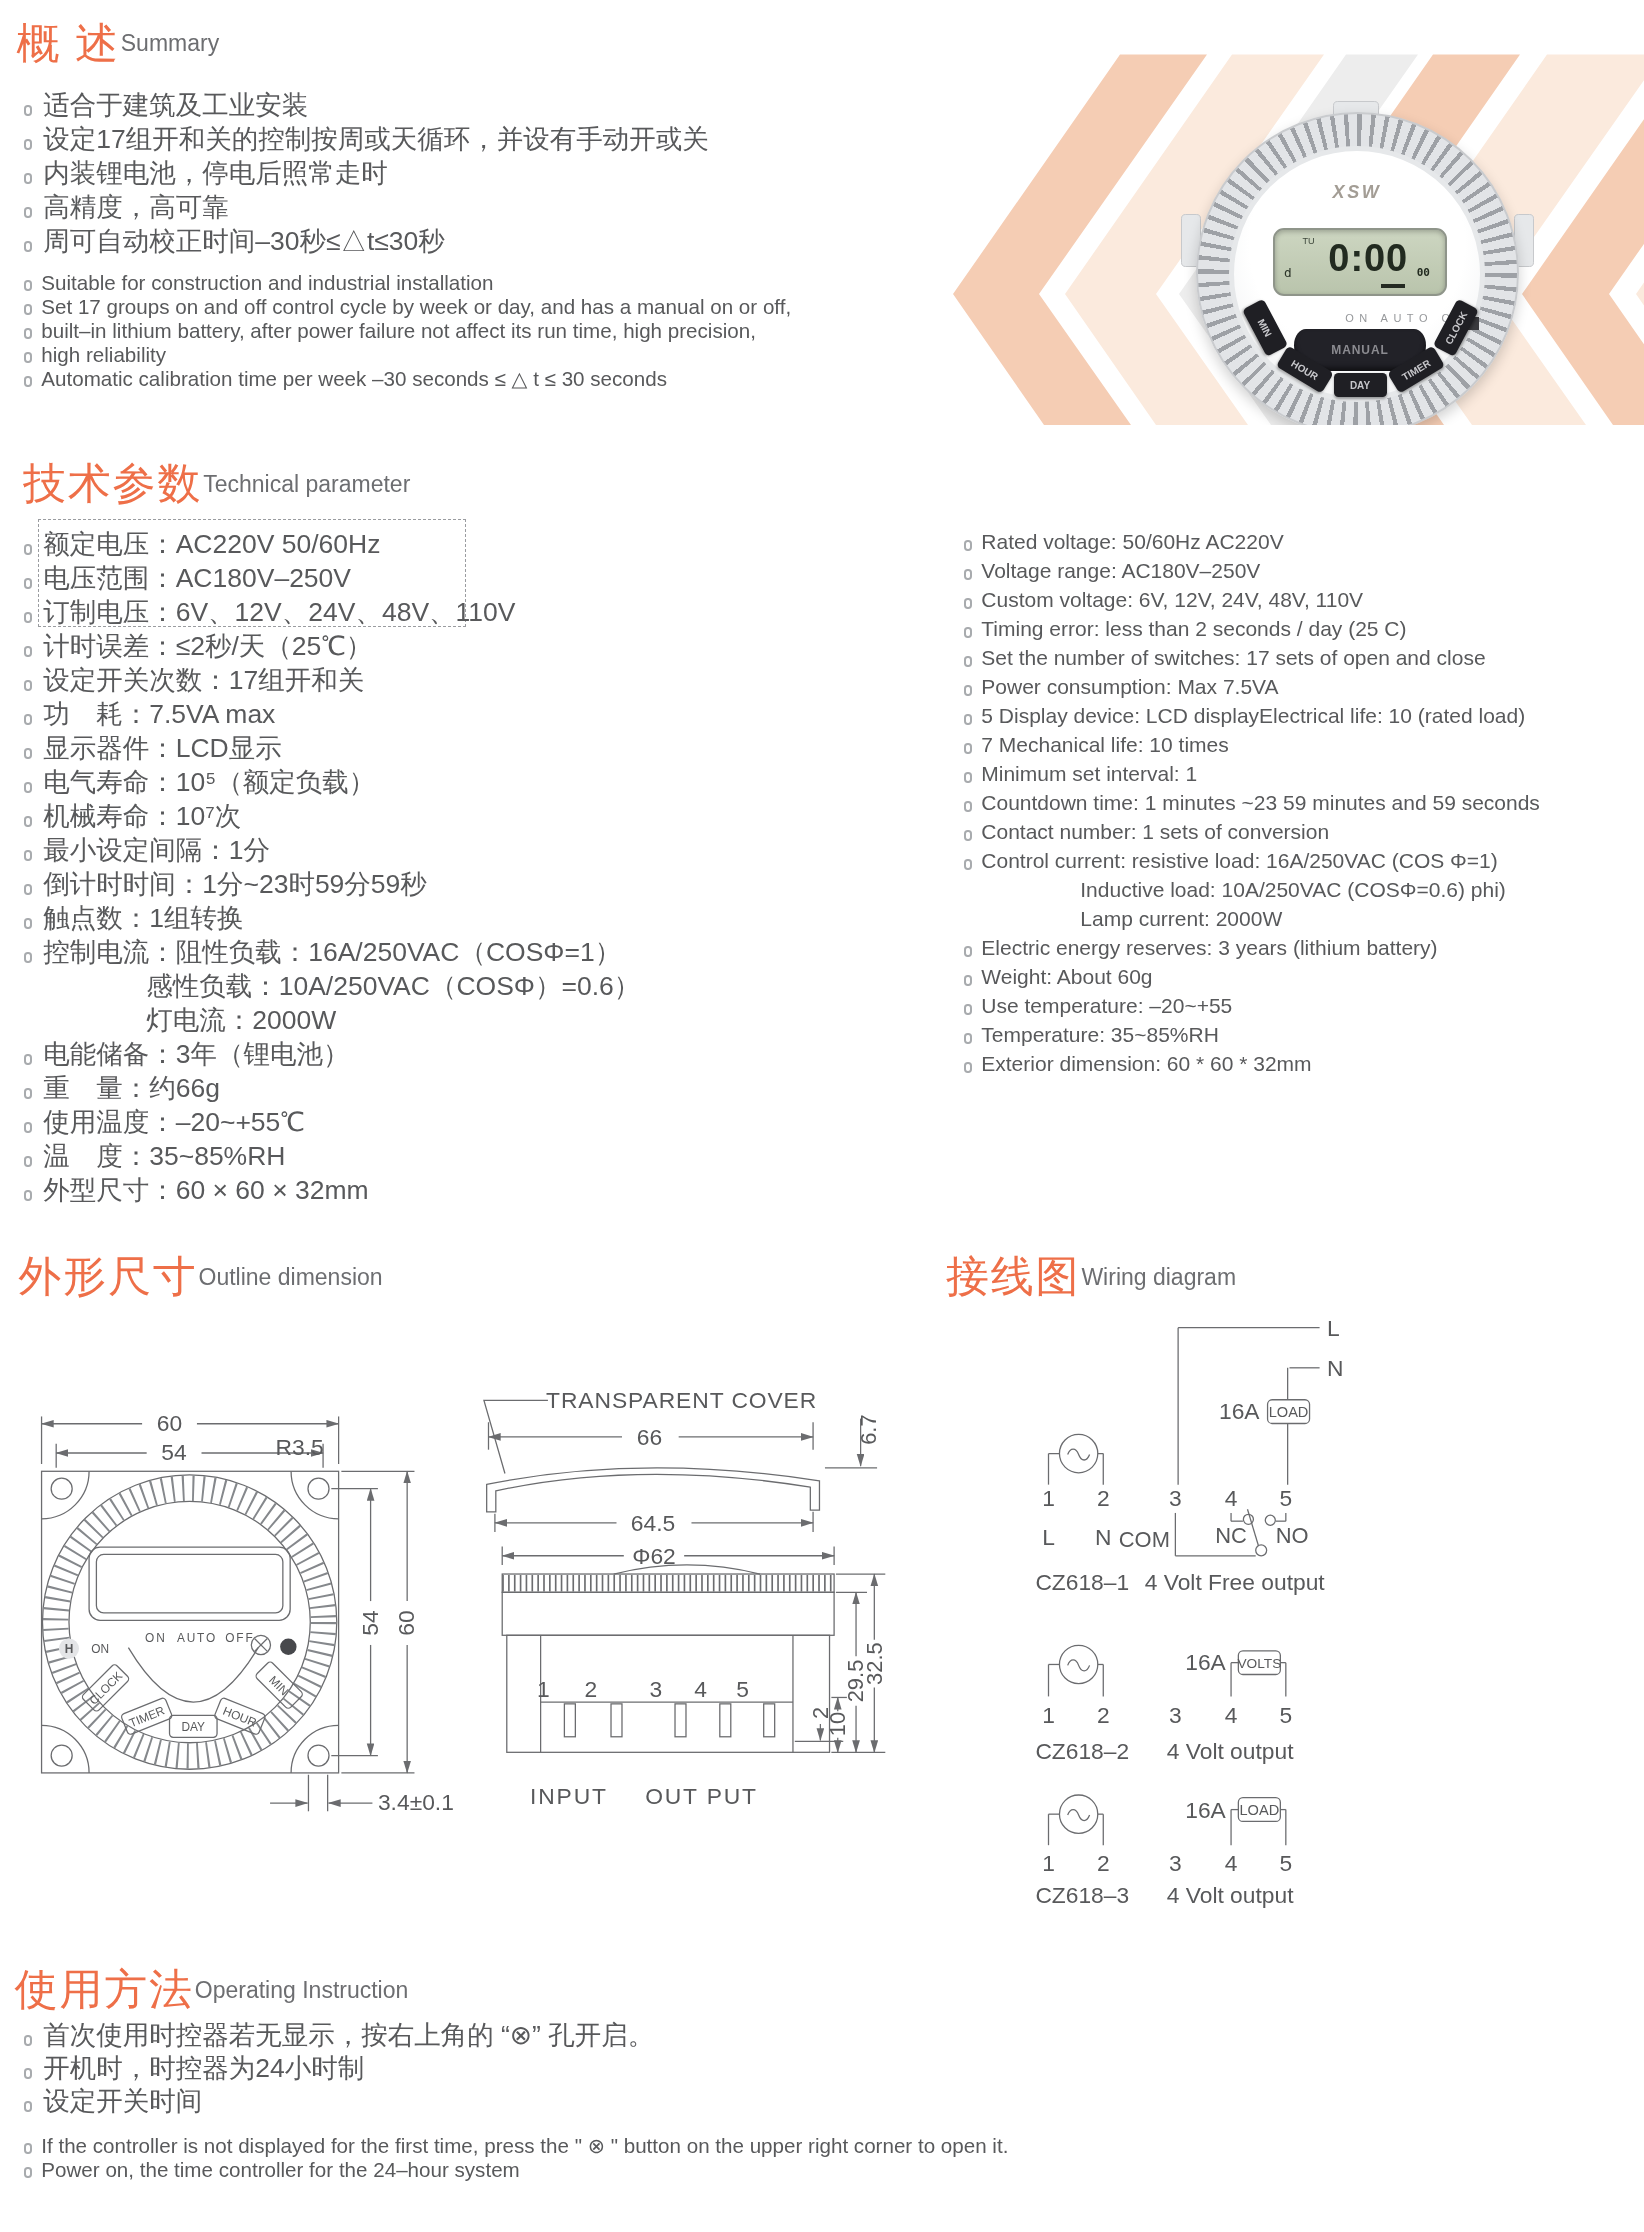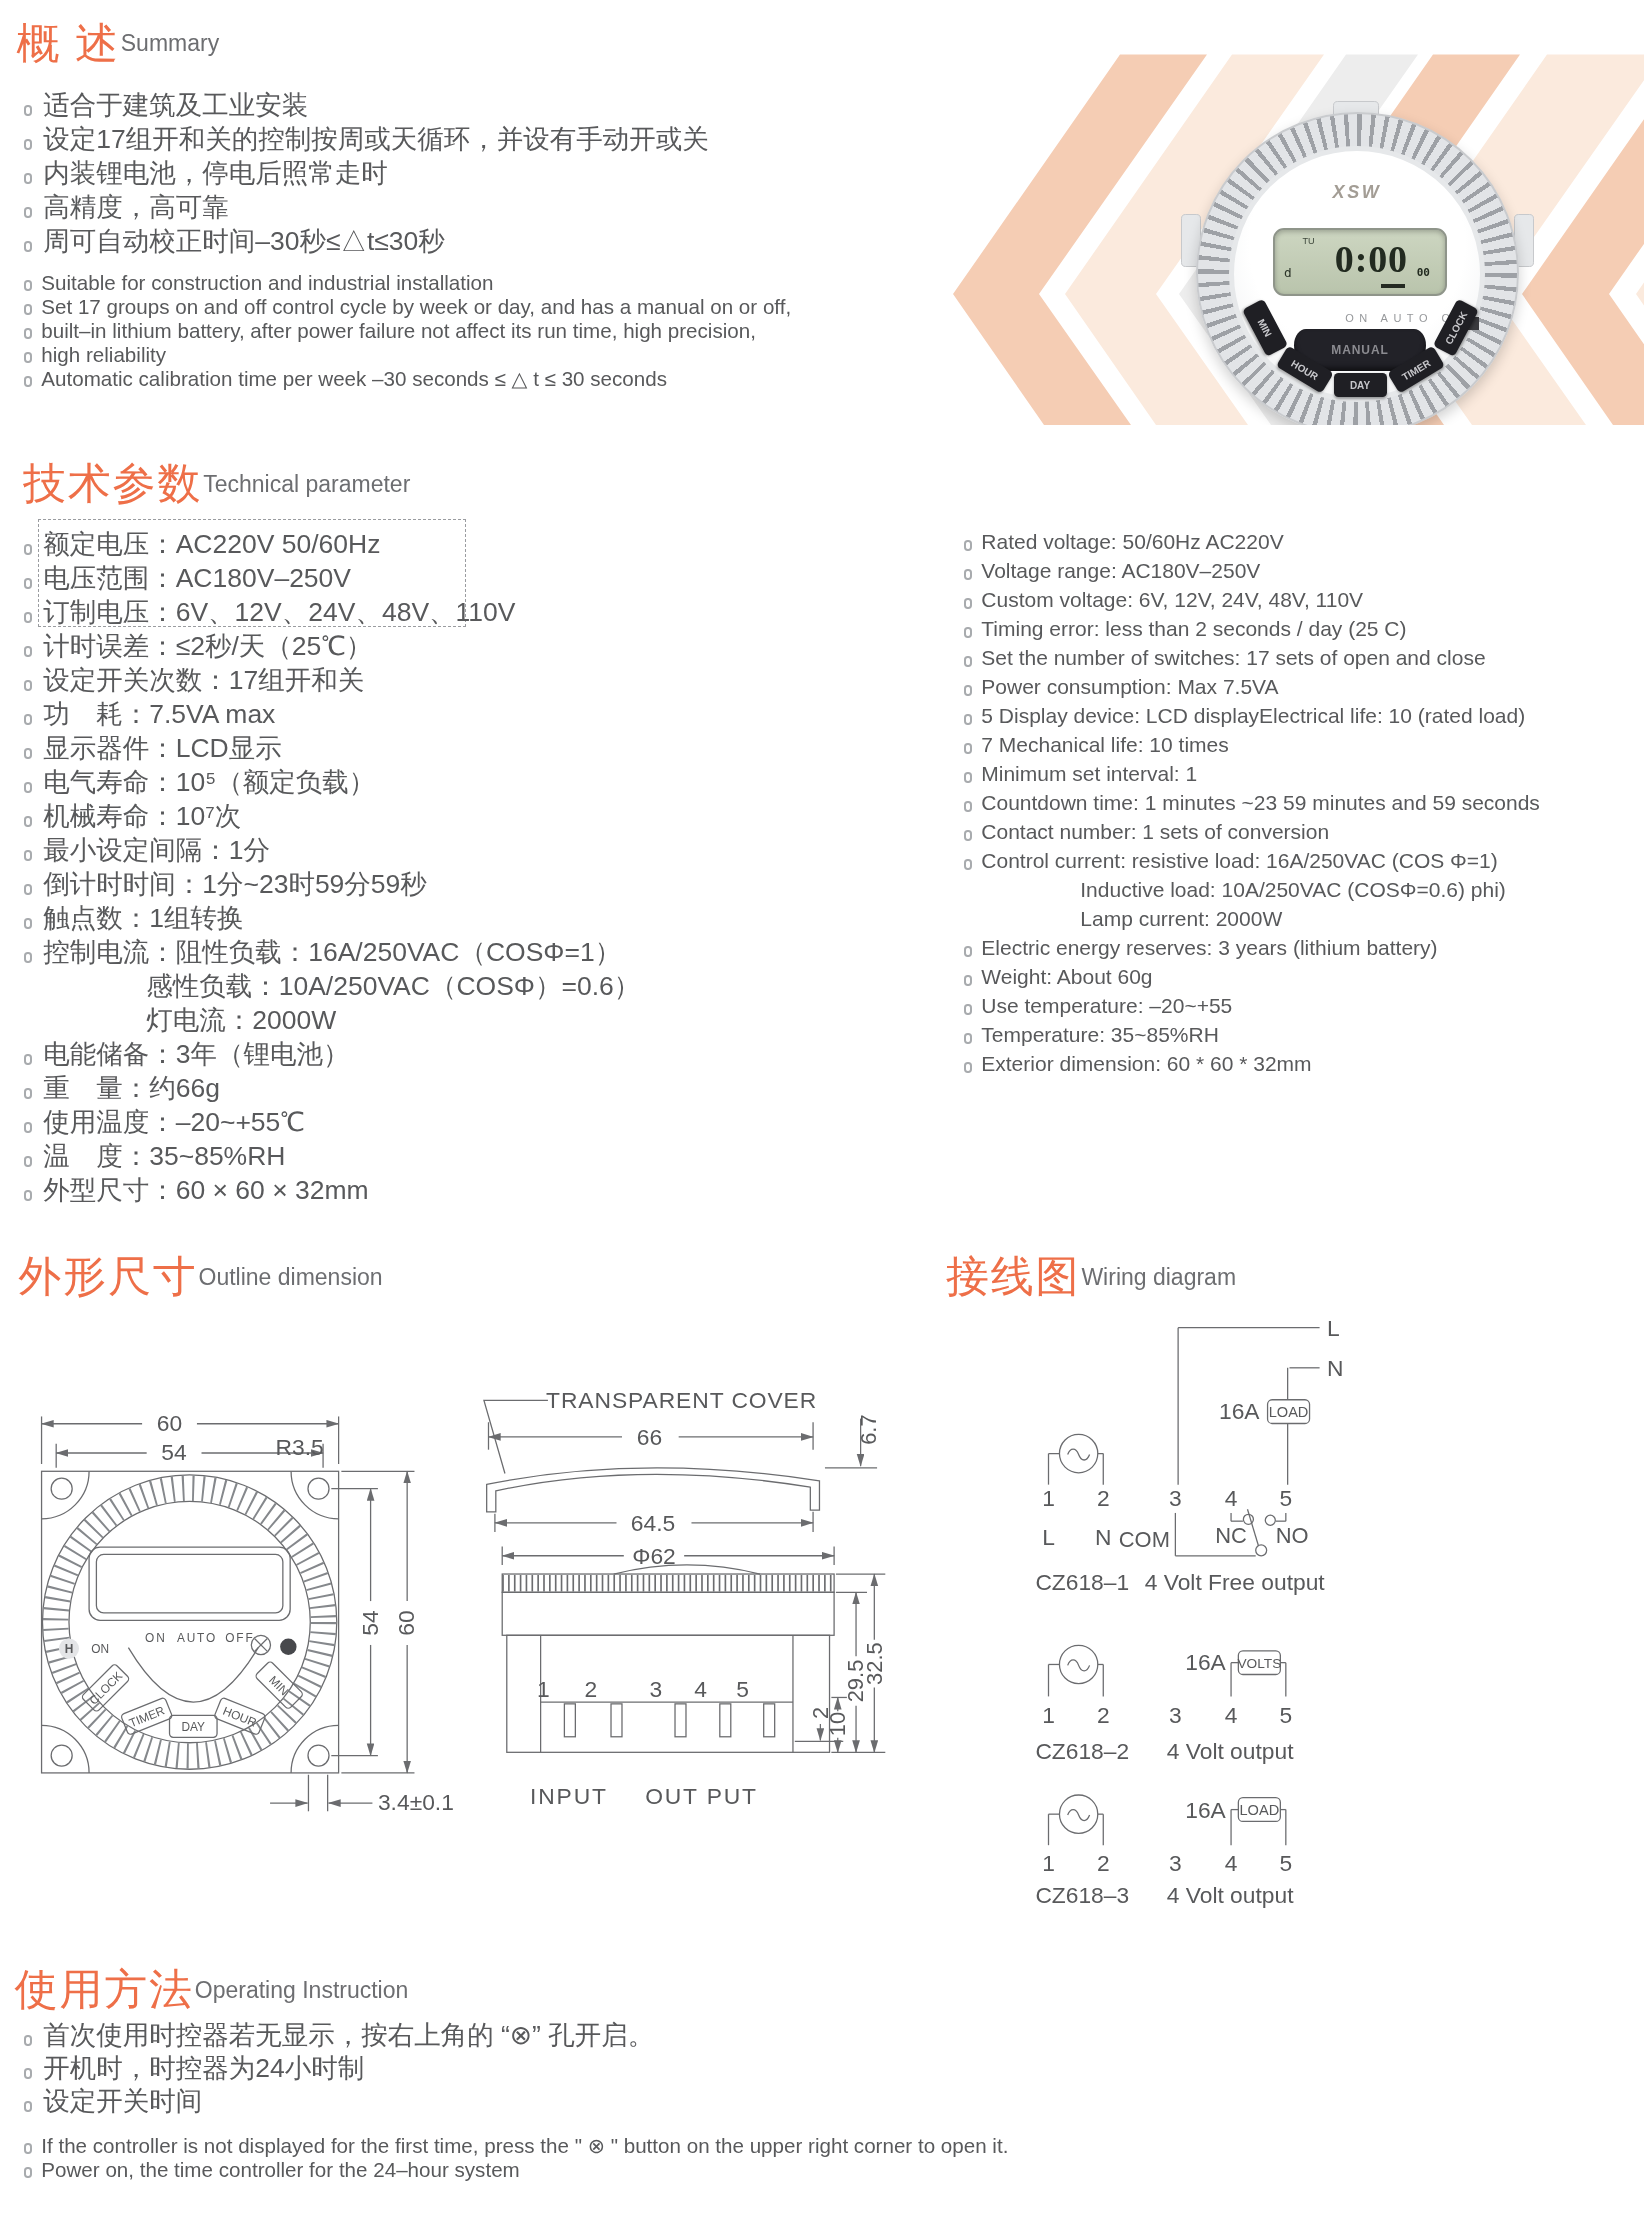--- a/index.html
+++ b/index.html
@@ -41,21 +41,21 @@
   .face{position:absolute;left:461px;top:96px;width:256px;height:256px;border-radius:50%;
     background:radial-gradient(circle at 50% 38%,#ffffff 55%,#e9ebed);
     border:5.5px solid #e6e8ea;z-index:4}
   .brand{position:absolute;left:0;right:0;top:31px;text-align:center;
     font-size:18px;font-weight:bold;font-style:italic;letter-spacing:2.7px;color:#a39d95}
   .lcd{position:absolute;left:39px;top:77px;width:174px;height:68px;border-rad;border:2.7px solid #8f958a;border-radius:11px;
     background:linear-gradient(#cdd6c1,#b9c4ac);box-shadow:inset 0 1.8px 5.5px rgba(0,0,0,.25)}
   .lcd-week{position:absolute;left:27.4px;top:5.5px;font-size:9.1px;color:#3c463a}
   .lcd-day{position:absolute;left:9.1px;top:35px;font-size:12.8px;color:#2c352a;font-family:"DejaVu Sans Mono",monospace}
   .lcd-main{position:absolute;right:37px;top:7.3px;font-size:38px;font-weight:bold;color:#222b20;
-    font-family:Liberation Serif, serif;letter-spacing:0.9px}
+    font-family:Liberation Sans, sans-serif;letter-spacing:0.9px}
   .lcd-sec{position:absolute;right:15px;bottom:14.6px;font-size:11px;font-weight:bold;color:#222b20;font-family:"DejaVu Sans Mono",monospace}
   .lcd-cursor{position:absolute;right:40px;bottom:6.4px;width:24px;height:3.7px;background:#242a22}
   .dev-status{position:absolute;left:8px;right:0;top:161px;text-align:right;font-size:11px;letter-spacing:5.5px;color:#96989b}
   .dev-dot{position:absolute;left:18.3px;top:168px;width:13.7px;height:13.7px;border-radius:50%;background:#6e2424;border:1.8px solid #4c4c50}
   .dev-sq1{position:absolute;left:216px;top:166px;width:12.8px;height:12.8px;border:1.8px solid #8e9093;background:#f4f4f5}
   .dev-sq2{position:absolute;left:232px;top:166px;width:12.8px;height:12.8px;background:#3a3a3e}
   .btn-manual{position:absolute;left:60px;top:178px;width:132px;height:42px;background:#222228;color:#8b8b90;
     font-size:12px;font-weight:bold;letter-spacing:0.9px;display:flex;align-items:center;justify-content:center;
     border-radius:14.6px 14.6px 27.4px 27.4px/20px 20px 31px 31px;box-shadow:inset 0 -3.7px 5.5px rgba(0,0,0,.5)}
   .keys{position:absolute;left:126px;top:126px;width:0;height:0}

